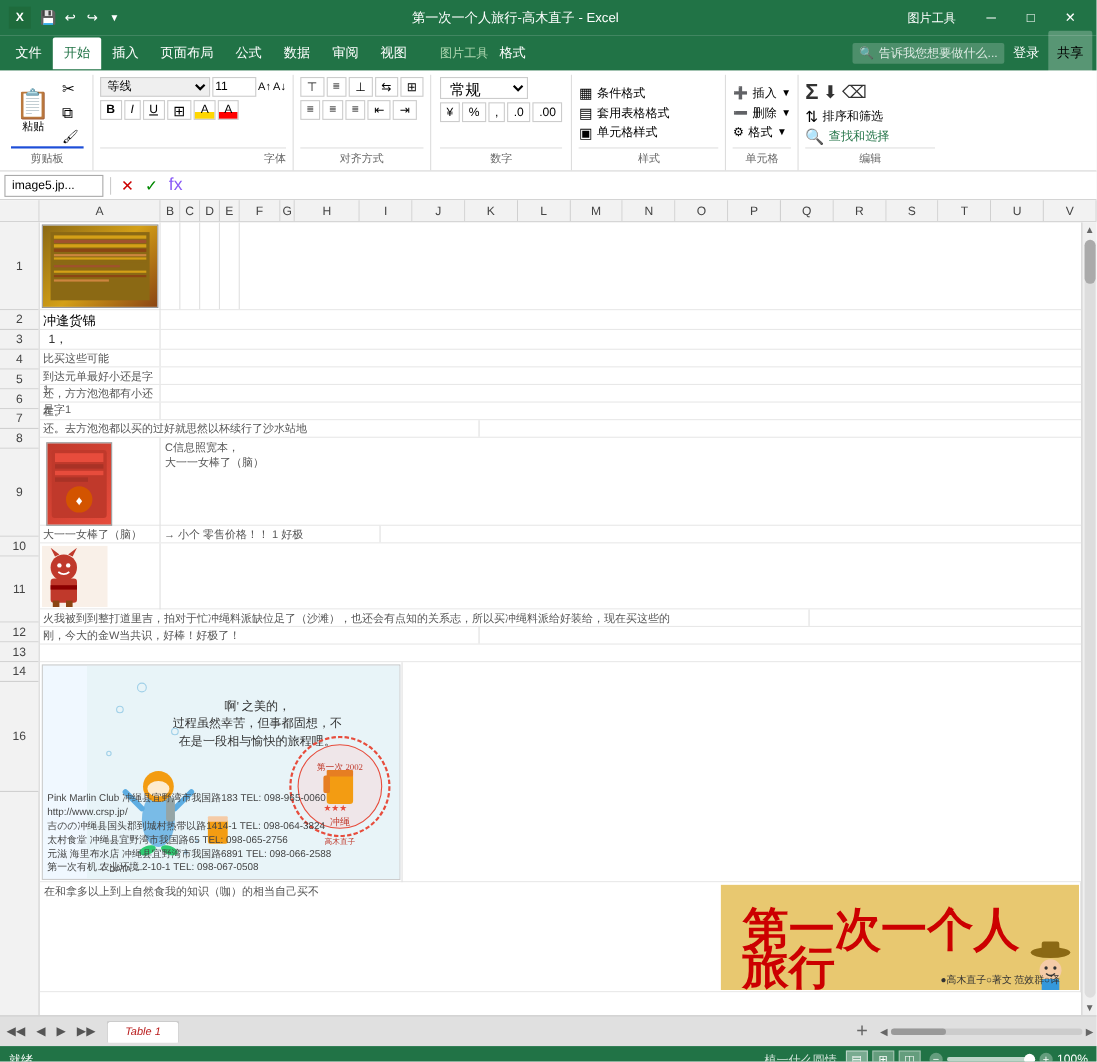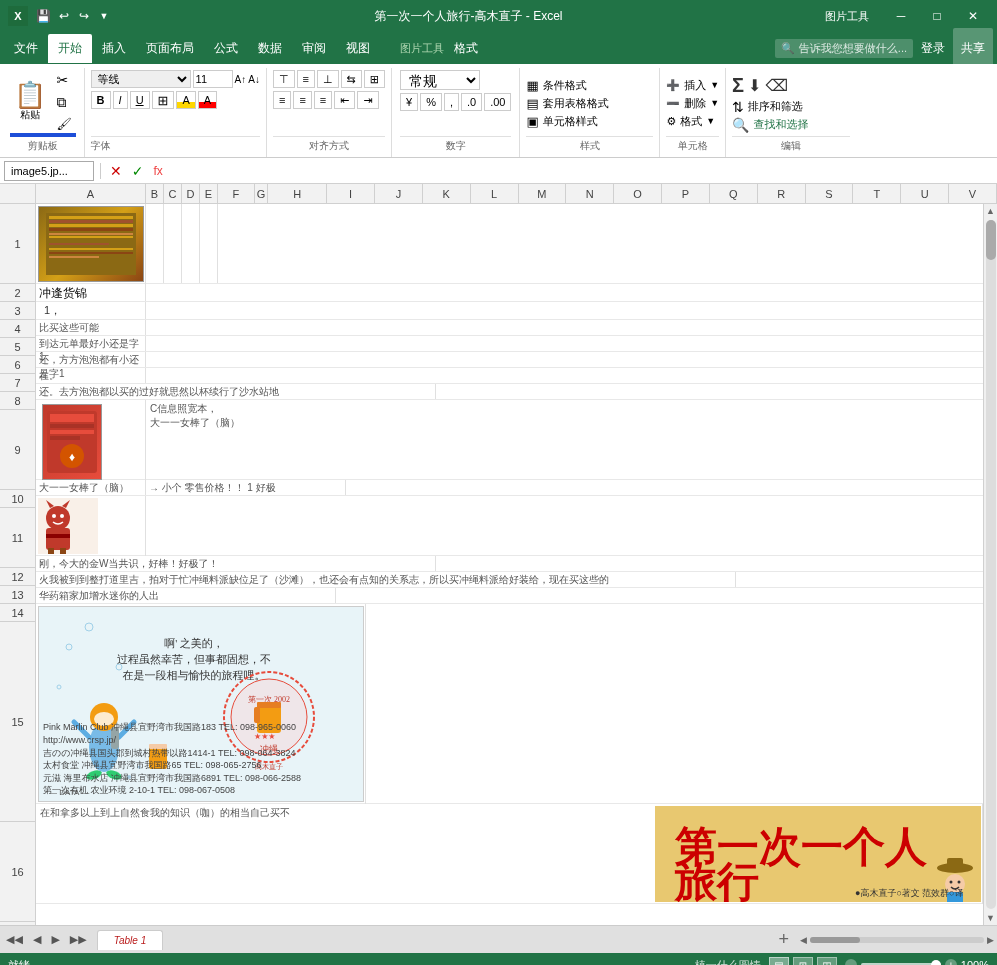--- a/index.html
+++ b/index.html
@@ -104,21 +104,21 @@
     }
 
     .col-a { width: 36px; min-width: 36px; }
     .col-b { width: 18px; min-width: 18px; }
     .col-c { width: 18px; min-width: 18px; }
     .col-d { width: 18px; min-width: 18px; }
     .col-e { width: 18px; min-width: 18px; }
 
     .formula-check { color: #c00; cursor: pointer; font-size: 14px; padding: 0 3px; }
     .formula-ok { color: #080; cursor: pointer; font-size: 14px; padding: 0 3px; }
-    .formula-fx { color: #ef4444; font-size: 12px; cursor: pointer; padding: 0 3px; }
+    .formula-fx { color: #8b5cf6; font-size: 16px; cursor: pointer; padding: 0 3px; }
     .ribbon-top-tab {
       padding: 2px 10px;
       cursor: pointer;
       border-radius: 2px 2px 0 0;
     }
     .ribbon-top-tab.active { background: white; color: #217346; }
 
     .window-controls {
       display: flex;
       align-items: center;
@@ -181,40 +181,40 @@
     <div class="ribbon-top-tab" style="color:white;padding:6px 10px;font-size:12px;">视图</div>
     <div style="margin-left:20px;color:#aed6b0;font-size:11px;padding:2px 0;">图片工具</div>
     <div class="ribbon-top-tab" style="color:white;padding:6px 10px;font-size:12px;">格式</div>
   </div>
   <div style="display:flex;align-items:center;gap:8px;">
     <div style="background:rgba(255,255,255,0.2);border-radius:2px;display:flex;align-items:center;padding:2px 6px;">
       <span style="color:rgba(255,255,255,0.7);font-size:11px;">🔍</span>
       <span style="color:rgba(255,255,255,0.8);font-size:11px;margin-left:4px;">告诉我您想要做什么...</span>
     </div>
     <span style="color:white;font-size:12px;cursor:pointer;">登录</span>
-    <span style="background:rgba(255,255,255,0.25);color:#ffffff;font-size:12px;padding:12px 8px;border-radius:2px;cursor:pointer;">共享</span>
+    <span style="background:rgba(255,255,255,0.25);color:#000000;font-size:12px;padding:12px 8px;border-radius:2px;cursor:pointer;">共享</span>
   </div>
 </div>
 
 <div style="background:white;border-bottom:1px solid #ccc;min-height:82px;">
   <div style="display:flex;padding:4px 2px 0;align-items:stretch;min-height:72px;">
 
     <div style="display:flex;flex-direction:column;border-right:1px solid #ddd;padding:2px 8px;min-width:70px;">
       <div style="flex:1;display:flex;align-items:center;gap:2px;">
         <div style="display:flex;flex-direction:column;align-items:center;padding:2px 4px;cursor:pointer;border-radius:2px;">
           <span style="font-size:26px;line-height:1;color:#217346;">📋</span>
           <span style="font-size:10px;">粘贴</span>
         </div>
         <div style="display:flex;flex-direction:column;gap:2px;">
           <div style="padding:2px 4px;cursor:pointer;font-size:14px;border-radius:2px;">✂</div>
           <div style="padding:2px 4px;cursor:pointer;font-size:14px;border-radius:2px;">⧉</div>
           <div style="padding:2px 4px;cursor:pointer;font-size:12px;border-radius:2px;">🖌</div>
         </div>
       </div>
-      <div style="font-size:10px;color:#666;text-align:center;border-top:4px solid #1d4ed8;padding:2px 0;">剪贴板</div>
+      <div style="font-size:10px;color:#666;text-align:center;border-top:2px solid #1d4ed8;padding:2px 0;">剪贴板</div>
     </div>
 
     <div style="display:flex;flex-direction:column;border-right:1px solid #ddd;padding:2px 6px;">
       <div style="flex:1;display:flex;flex-direction:column;gap:3px;">
         <div style="display:flex;align-items:center;gap:2px;">
           <select class="font-select">
             <option>等线</option>
           </select>
           <input type="text" value="11" class="font-size-select" style="">
           <span style="font-size:10px;cursor:pointer;">A↑</span>
@@ -222,21 +222,21 @@
         </div>
         <div style="display:flex;align-items:center;gap:2px;">
           <button class="font-btn bold">B</button>
           <button class="font-btn italic">I</button>
           <button class="font-btn underline">U</button>
           <button class="font-btn" style="font-size:13px;">⊞</button>
           <button class="font-btn" style="background:linear-gradient(to bottom,white 60%,#FFD700 60%);">A</button>
           <button class="font-btn" style="background:linear-gradient(to bottom,white 60%,#FF0000 60%);">A</button>
         </div>
       </div>
-      <div style="font-size:10px;color:#666;text-align:left;border-top:1px solid #e0e0e0;padding:2px 0;">字体</div>
+      <div style="font-size:10px;color:#666;text-align:right;border-top:1px solid #e0e0e0;padding:2px 0;">字体</div>
     </div>
 
     <div style="display:flex;flex-direction:column;border-right:1px solid #ddd;padding:2px 6px;">
       <div style="flex:1;display:flex;flex-direction:column;gap:3px;">
         <div style="display:flex;align-items:center;gap:2px;">
           <button class="font-btn">⊤</button>
           <button class="font-btn">≡</button>
           <button class="font-btn">⊥</button>
           <button class="font-btn">⇆</button>
           <button class="font-btn">⊞</button>
@@ -385,21 +385,20 @@
         <div class="row-header" style="height:16px;">5</div>
         <div class="row-header" style="height:16px;">6</div>
         <div class="row-header" style="height:16px;">7</div>
         <div class="row-header" style="height:16px;">8</div>
         <div class="row-header" style="height:80px;">9</div>
         <div class="row-header" style="height:16px;">10</div>
         <div class="row-header" style="height:60px;">11</div>
         <div class="row-header" style="height:16px;">12</div>
         <div class="row-header" style="height:16px;">13</div>
         <div class="row-header" style="height:16px;">14</div>
-        <div class="row-header" style="height:200px;">15</div>
         <div class="row-header" style="height:100px;">16</div>
       </div>
 
       <div style="flex:1;overflow:hidden;position:relative;">
 
         <div class="grid-row" style="height:80px;">
           <div style="width:110px;min-width:110px;border-right:1px solid #e0e0e0;height:80px;position:relative;">
 
             <div style="width:106px;height:76px;margin:2px;background:linear-gradient(135deg,#8B6914,#D4A017,#8B4513);border:1px solid #999;display:flex;align-items:center;justify-content:center;overflow:hidden;">
               <svg width="100" height="72" viewBox="0 0 100 72">
@@ -507,38 +506,37 @@
 
                 <rect x="10" y="50" width="6" height="6" fill="#8B4513"></rect>
                 <rect x="22" y="50" width="6" height="6" fill="#8B4513"></rect>
               </svg>
             </div>
           </div>
           <div style="flex:1;"></div>
         </div>
 
         <div class="grid-row" style="height:16px;">
+          <div style="min-width:700px;border-right:1px solid #e0e0e0;font-size:10px;padding:1px 3px;color:#555;white-space:nowrap;overflow:hidden;">火我被到到整打道里吉，拍对于忙冲绳料派缺位足了（沙滩），也还会有点知的关系志，所以买冲绳料派给好装给，现在买这些的</div>
+          <div style="flex:1;"></div>
+        </div>
+
+        <div class="grid-row" style="height:16px;">
           <div style="width:400px;border-right:1px solid #e0e0e0;font-size:10px;padding:1px 3px;color:#555;">刚，今大的金W当共识，好棒！好极了！</div>
           <div style="flex:1;"></div>
         </div>
 
         <div class="grid-row" style="height:16px;">
-          <div style="min-width:700px;border-right:1px solid #e0e0e0;font-size:10px;padding:1px 3px;color:#555;white-space:nowrap;overflow:hidden;">火我被到到整打道里吉，拍对于忙冲绳料派缺位足了（沙滩），也还会有点知的关系志，所以买冲绳料派给好装给，现在买这些的</div>
-          <div style="flex:1;"></div>
-        </div>
-
-        <div class="grid-row" style="height:16px;">
-          <div style="width:300px;border-right:1px solid #e0e0e0;font-size:10px;padding:1px 3px;color:#555;">华药箱家加增水迷你的人出</div>
           <div style="flex:1;"></div>
         </div>
 
         <div class="grid-row" style="height:200px;">
           <div style="width:330px;min-width:330px;border-right:1px solid #e0e0e0;height:200px;position:relative;overflow:hidden;">
 
-            <div style="width:326px;height:196px;margin:2px;background:#f0f8ff;border:1px solid #ccc;position:relative;overflow:hidden;">
+            <div style="width:326px;height:196px;margin:2px;background:#f0f8ff;border:1px solid #ccc;position:relative;overflow:hidden;padding-left:40px;">
               <svg width="326" height="196" viewBox="0 0 326 196">
 
                 <rect x="0" y="0" width="326" height="196" fill="#e8f4f8"></rect>
 
                 <circle cx="30" cy="40" r="3" fill="none" stroke="#a0d0e8" stroke-width="1"></circle>
                 <circle cx="50" cy="20" r="4" fill="none" stroke="#a0d0e8" stroke-width="1"></circle>
                 <circle cx="20" cy="80" r="2" fill="none" stroke="#a0d0e8" stroke-width="1"></circle>
                 <circle cx="80" cy="60" r="3" fill="none" stroke="#a0d0e8" stroke-width="1"></circle>
 
                 <text x="155" y="40" text-anchor="middle" font-size="11" fill="#333" font-family="SimSun">啊' 之美的，</text>

